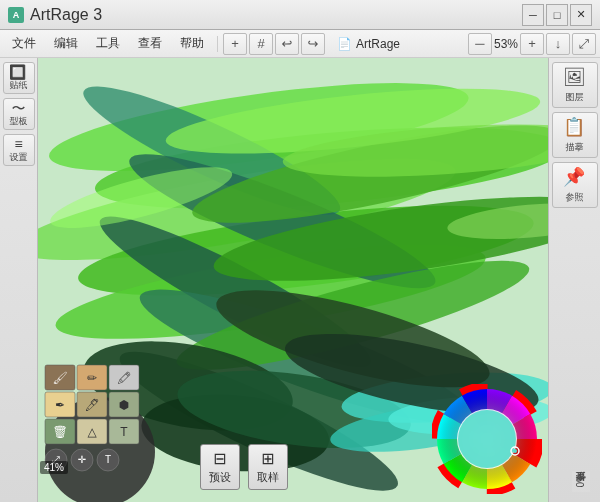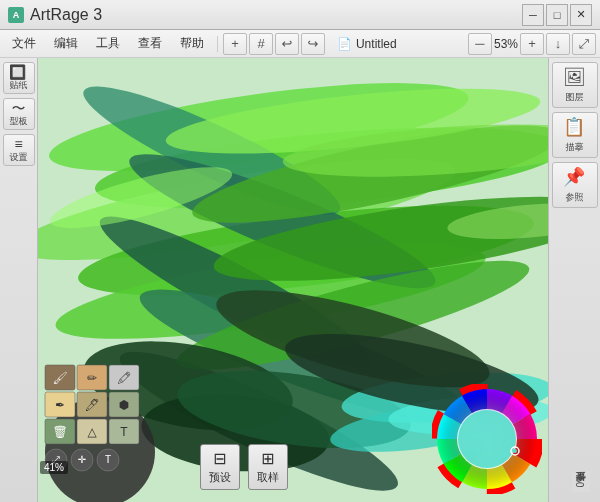--- a/index.html
+++ b/index.html
@@ -218,21 +218,21 @@
   <div class="menu-item">工具</div>
   <div class="menu-item">查看</div>
   <div class="menu-item">帮助</div>
   <div class="menu-sep"></div>
   <div class="toolbar-btn">+</div>
   <div class="toolbar-btn">#</div>
   <div class="toolbar-btn">↩</div>
   <div class="toolbar-btn">↪</div>
   <div id="doc-title">
     <span>📄</span>
-    <span>Untitled</span>
+    <span>ArtRage</span>
   </div>
   <div id="zoom-control">
     <div class="toolbar-btn">─</div>
     <span> 53% </span>
     <div class="toolbar-btn">+</div>
     <div class="toolbar-btn">↓</div>
     <div class="toolbar-btn">⤢</div>
   </div>
 </div>
 

